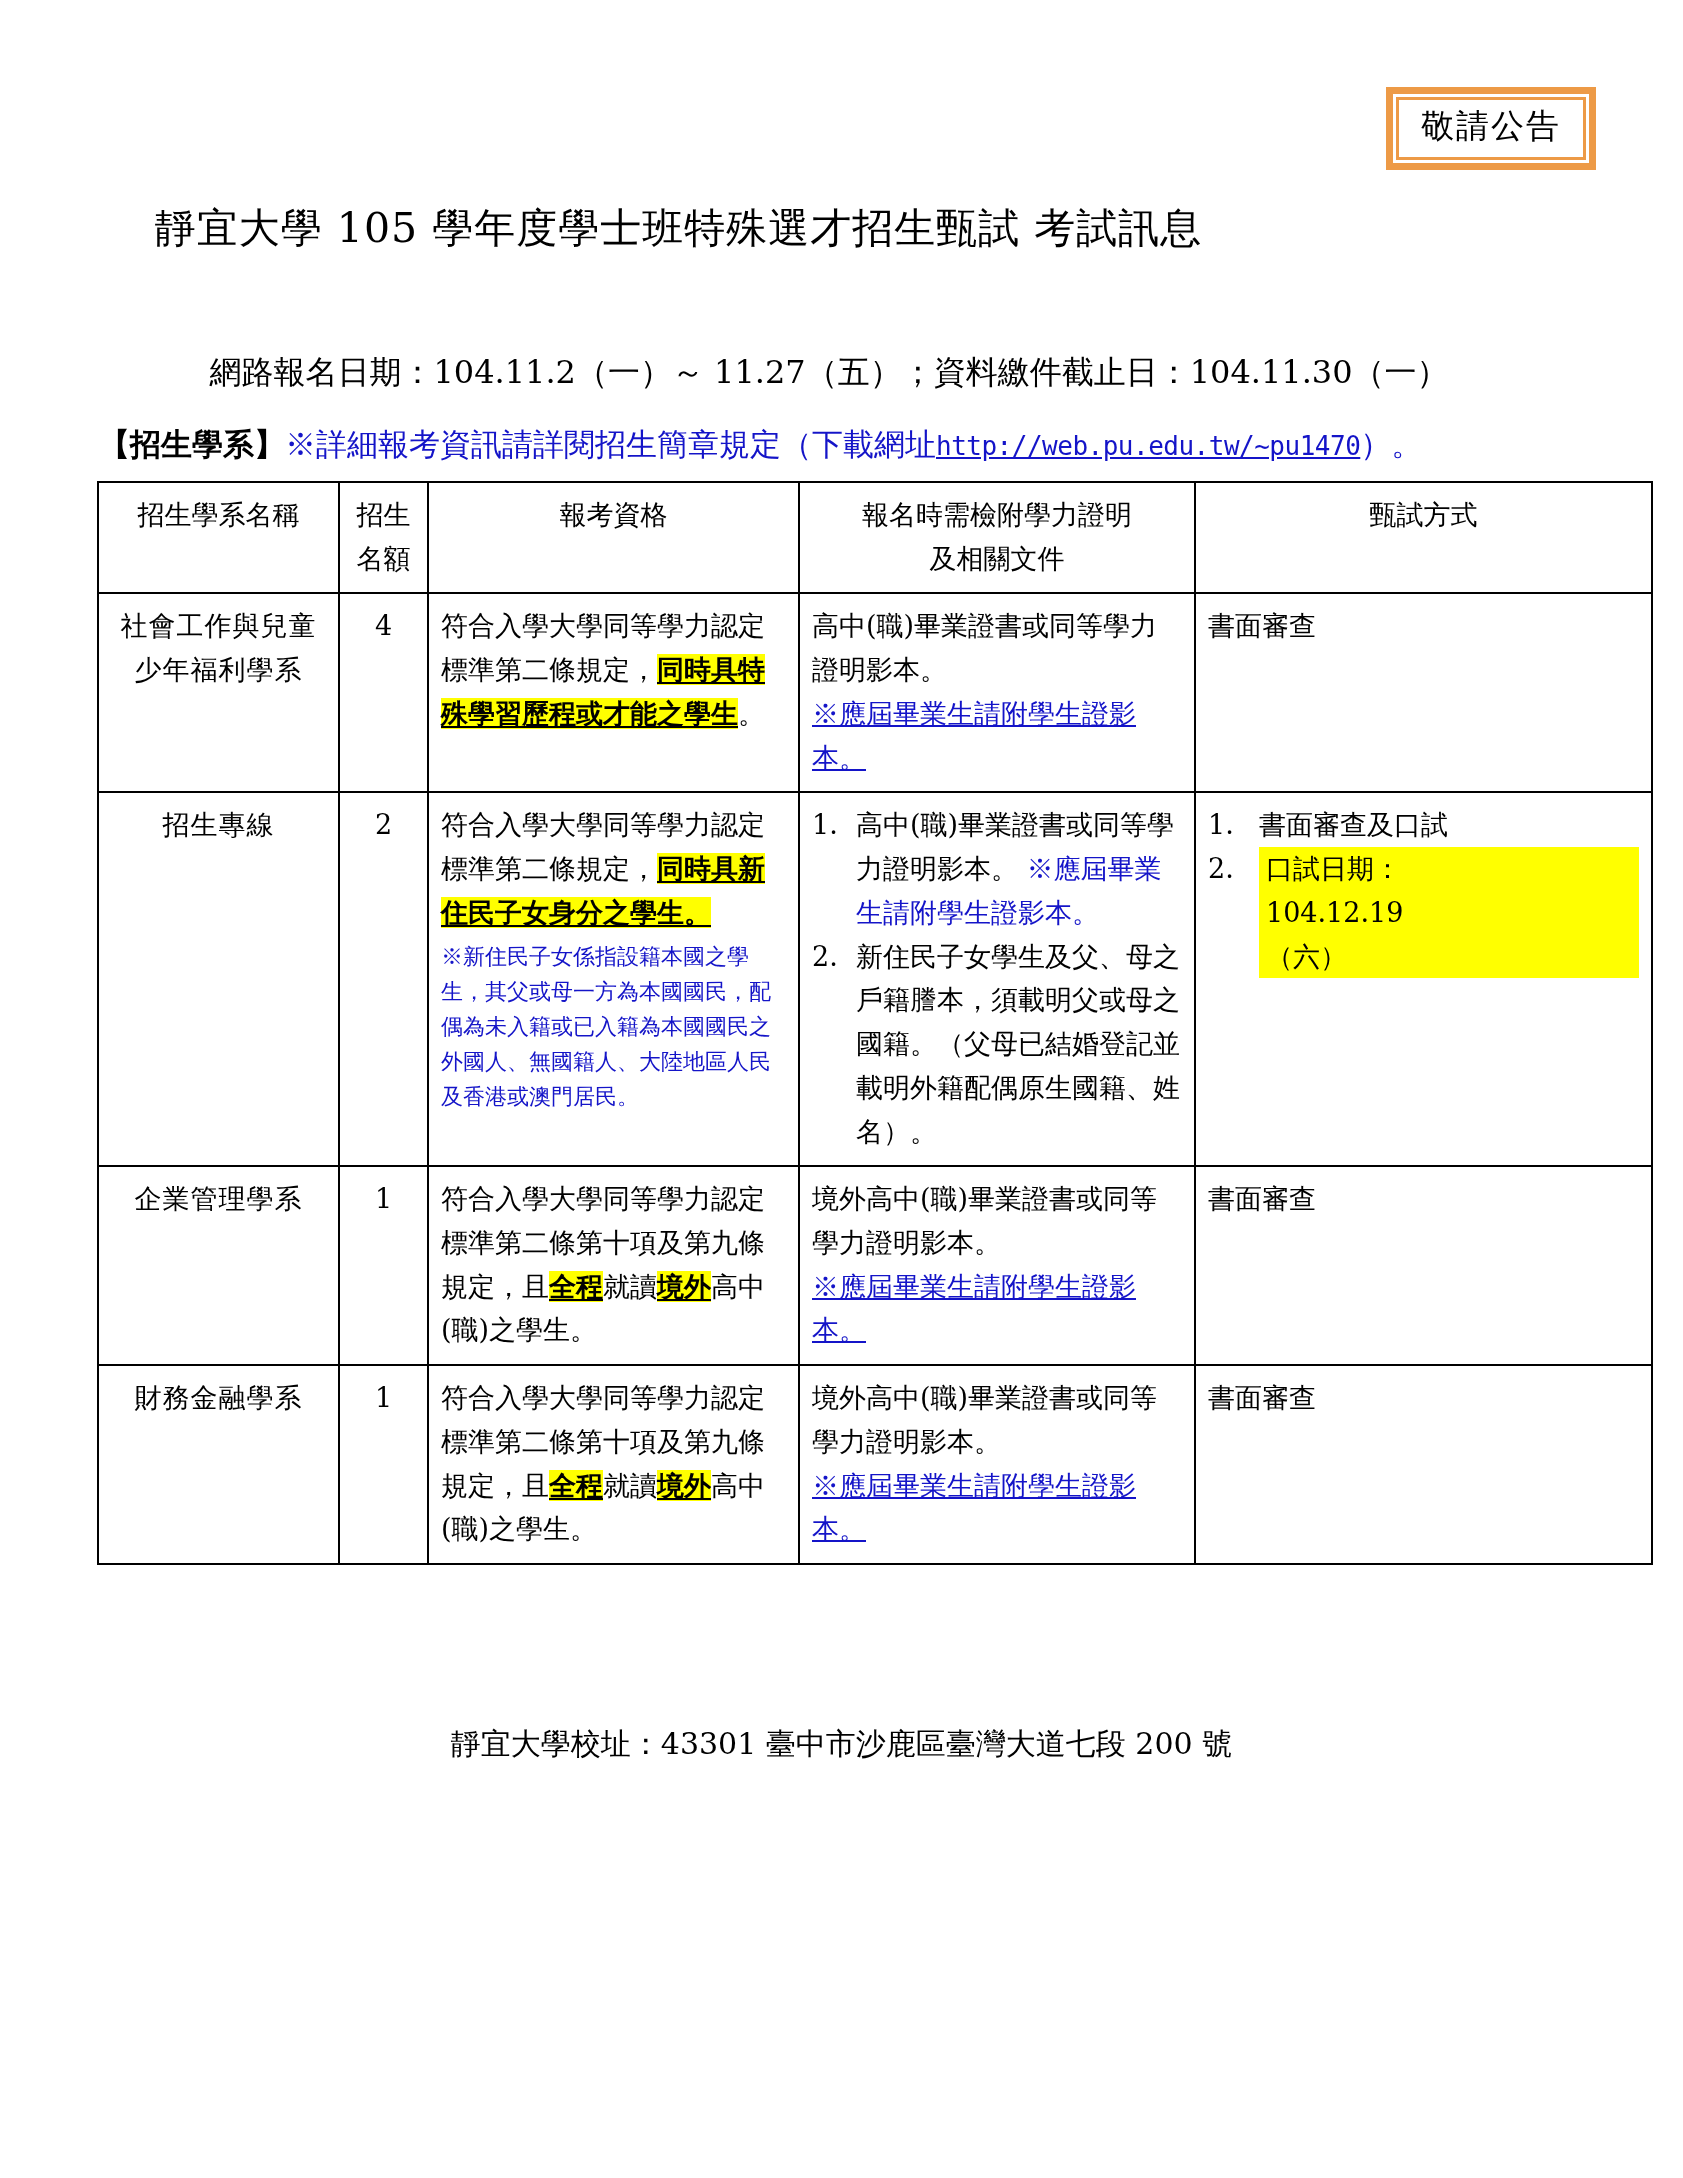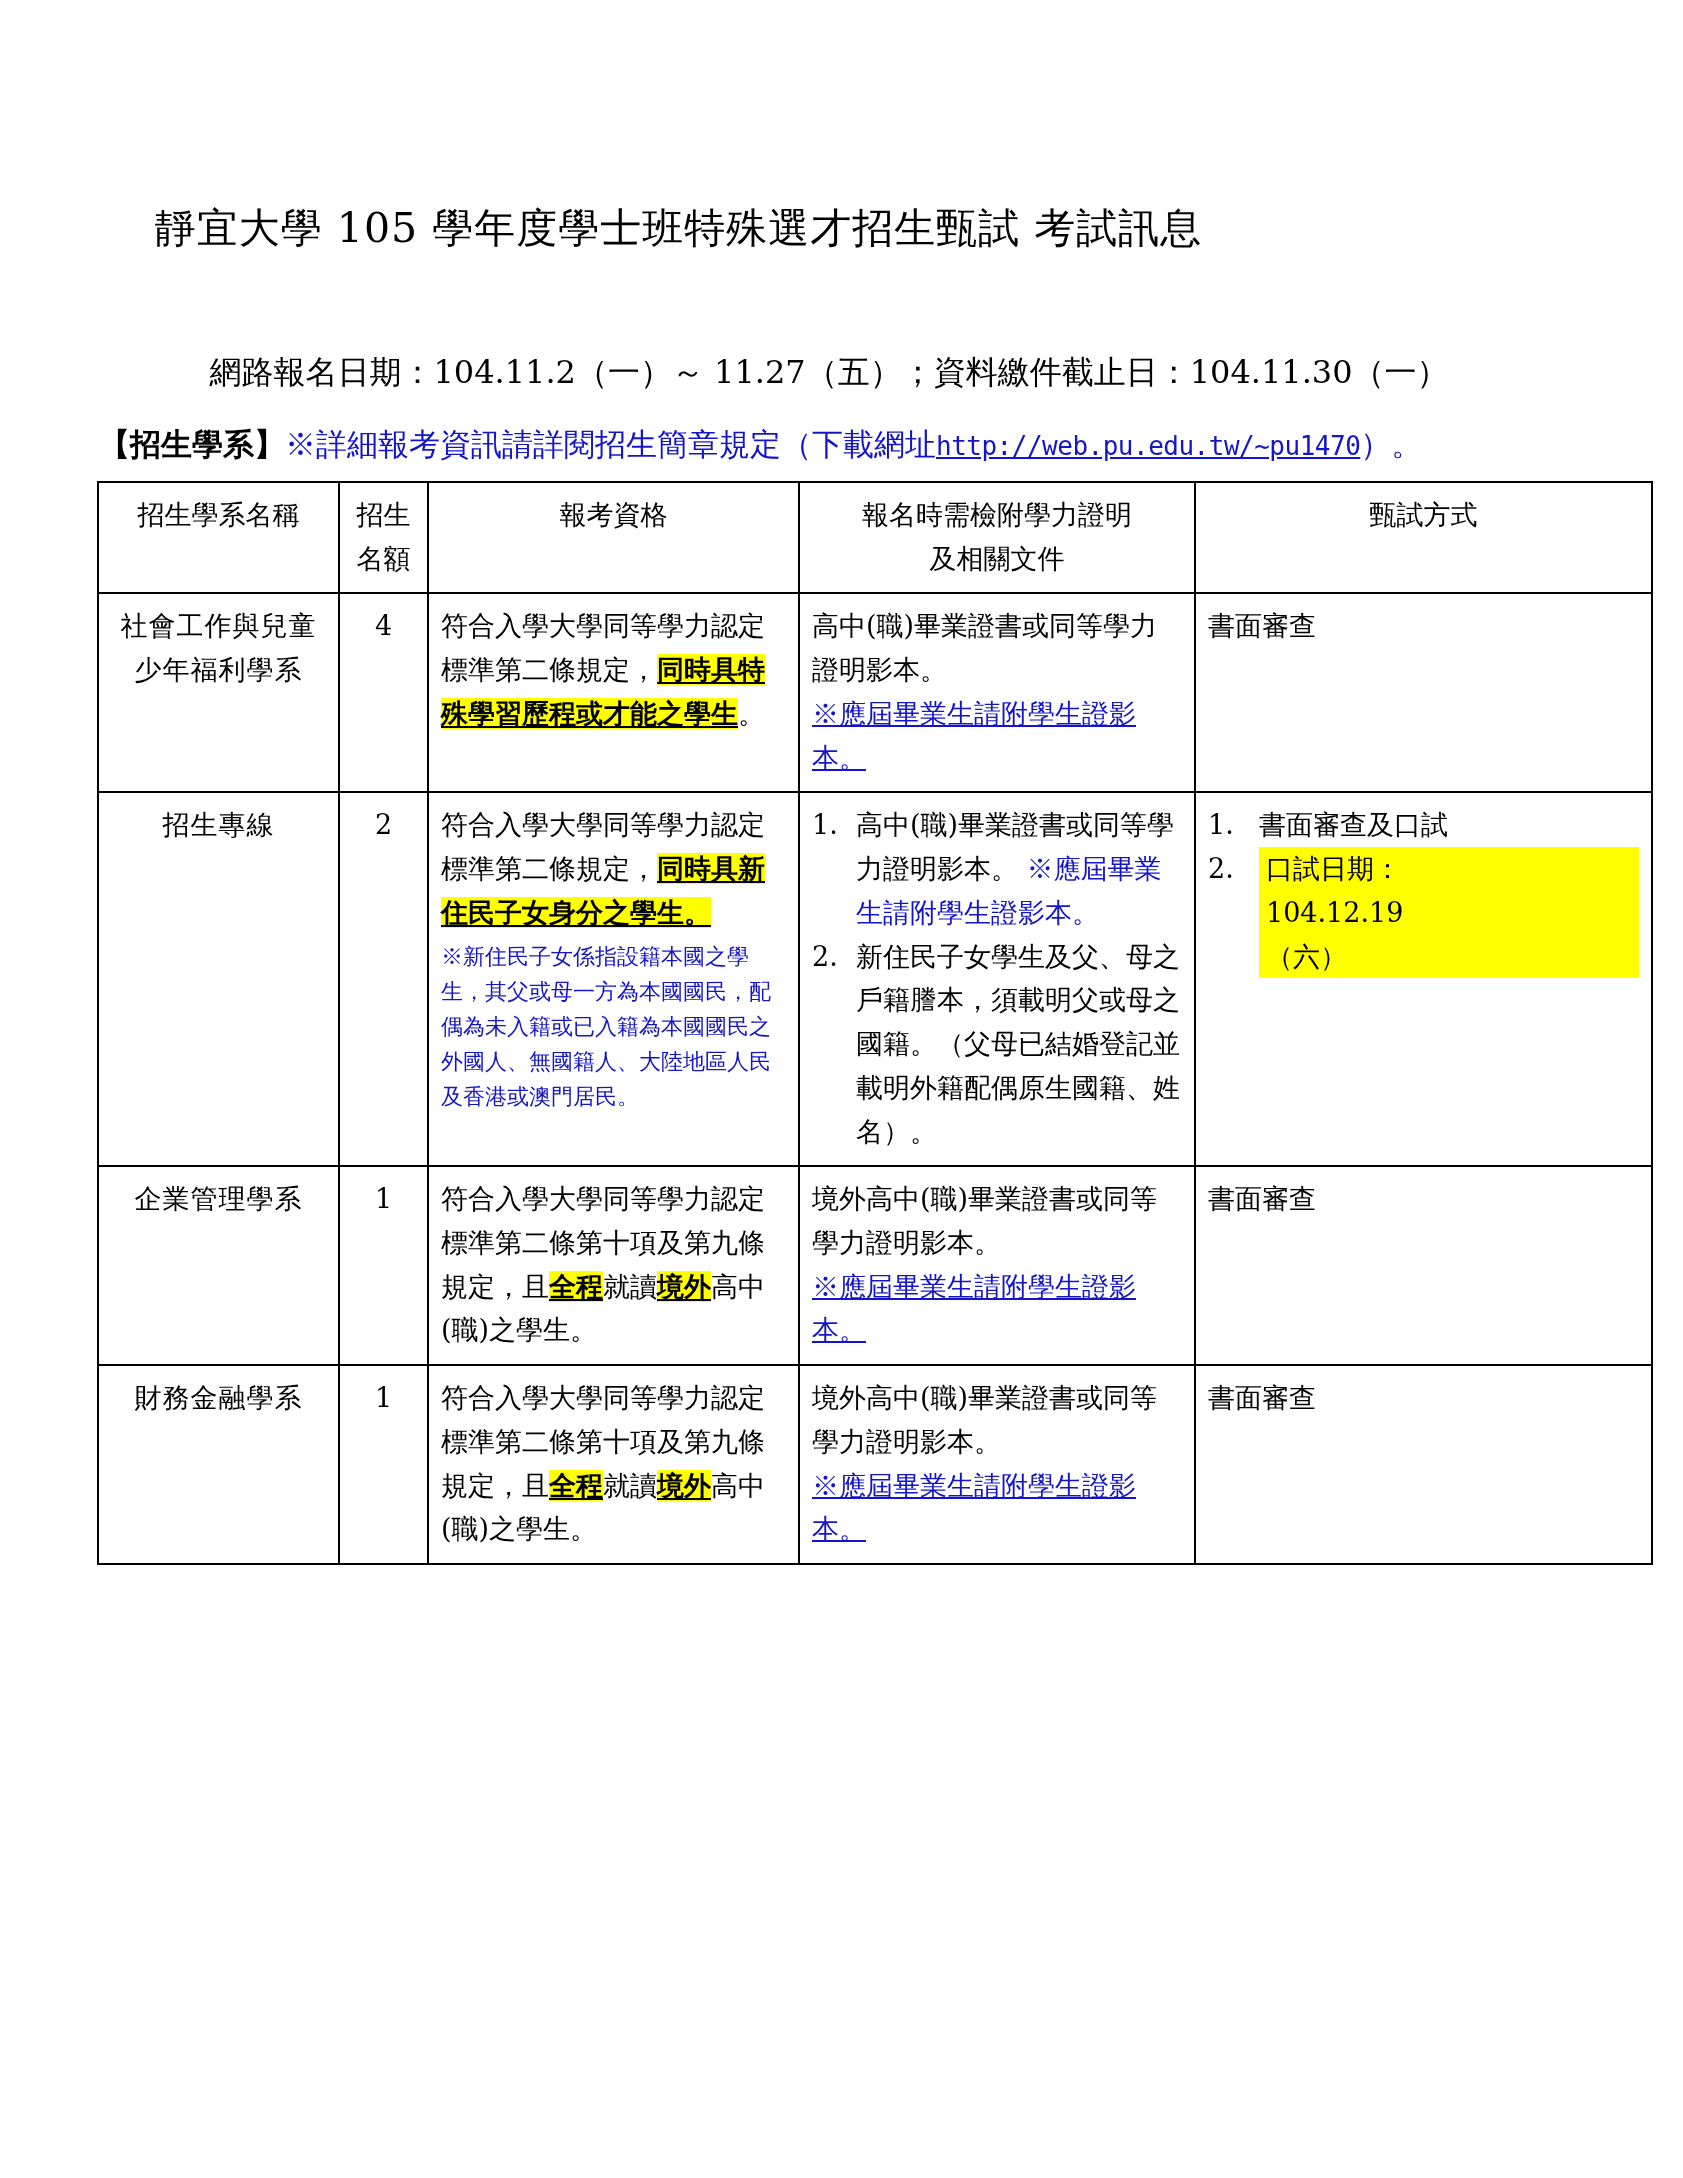--- a/index.html
+++ b/index.html
@@ -183,20 +183,25 @@
     font-size: 30px;
     line-height: 1.75;
   }
   .footer div { white-space: nowrap; }
 </style>
 </head>
 <body>
 
 <div class="page">
 
+  <div class="badge-wrap">
+    <div class="badge">
+      <div class="badge-inner">敬請公告</div>
+    </div>
+  </div>
 
   <div class="doc-title">靜宜大學 105 學年度學士班特殊選才招生甄試  考試訊息</div>
 
   <div class="date-line">網路報名日期：104.11.2（一）～  11.27（五）；資料繳件截止日：104.11.30（一）</div>
 
   <div class="dept-line">
     <span class="lead">【招生學系】</span><span class="blue">※詳細報考資訊請詳閱招生簡章規定（下載網址</span><span class="url">http://web.pu.edu.tw/~pu1470</span><span class="blue">）。</span>
   </div>
 
   <table class="main">
@@ -311,16 +316,17 @@
           <p class="para">境外高中(職)畢業證書或同等學力證明影本。</p>
           <p class="para bluenote"><span>※應屆畢業生請附學生證影本</span><span>。</span></p>
         </td>
         <td class="method">書面審查</td>
       </tr>
 
     </tbody>
   </table>
 
   <div class="footer">
+    <div>靜宜大學校址：43301 臺中市沙鹿區臺灣大道七段 200 號</div>
   </div>
 
 </div>
 
 
 </body></html>

